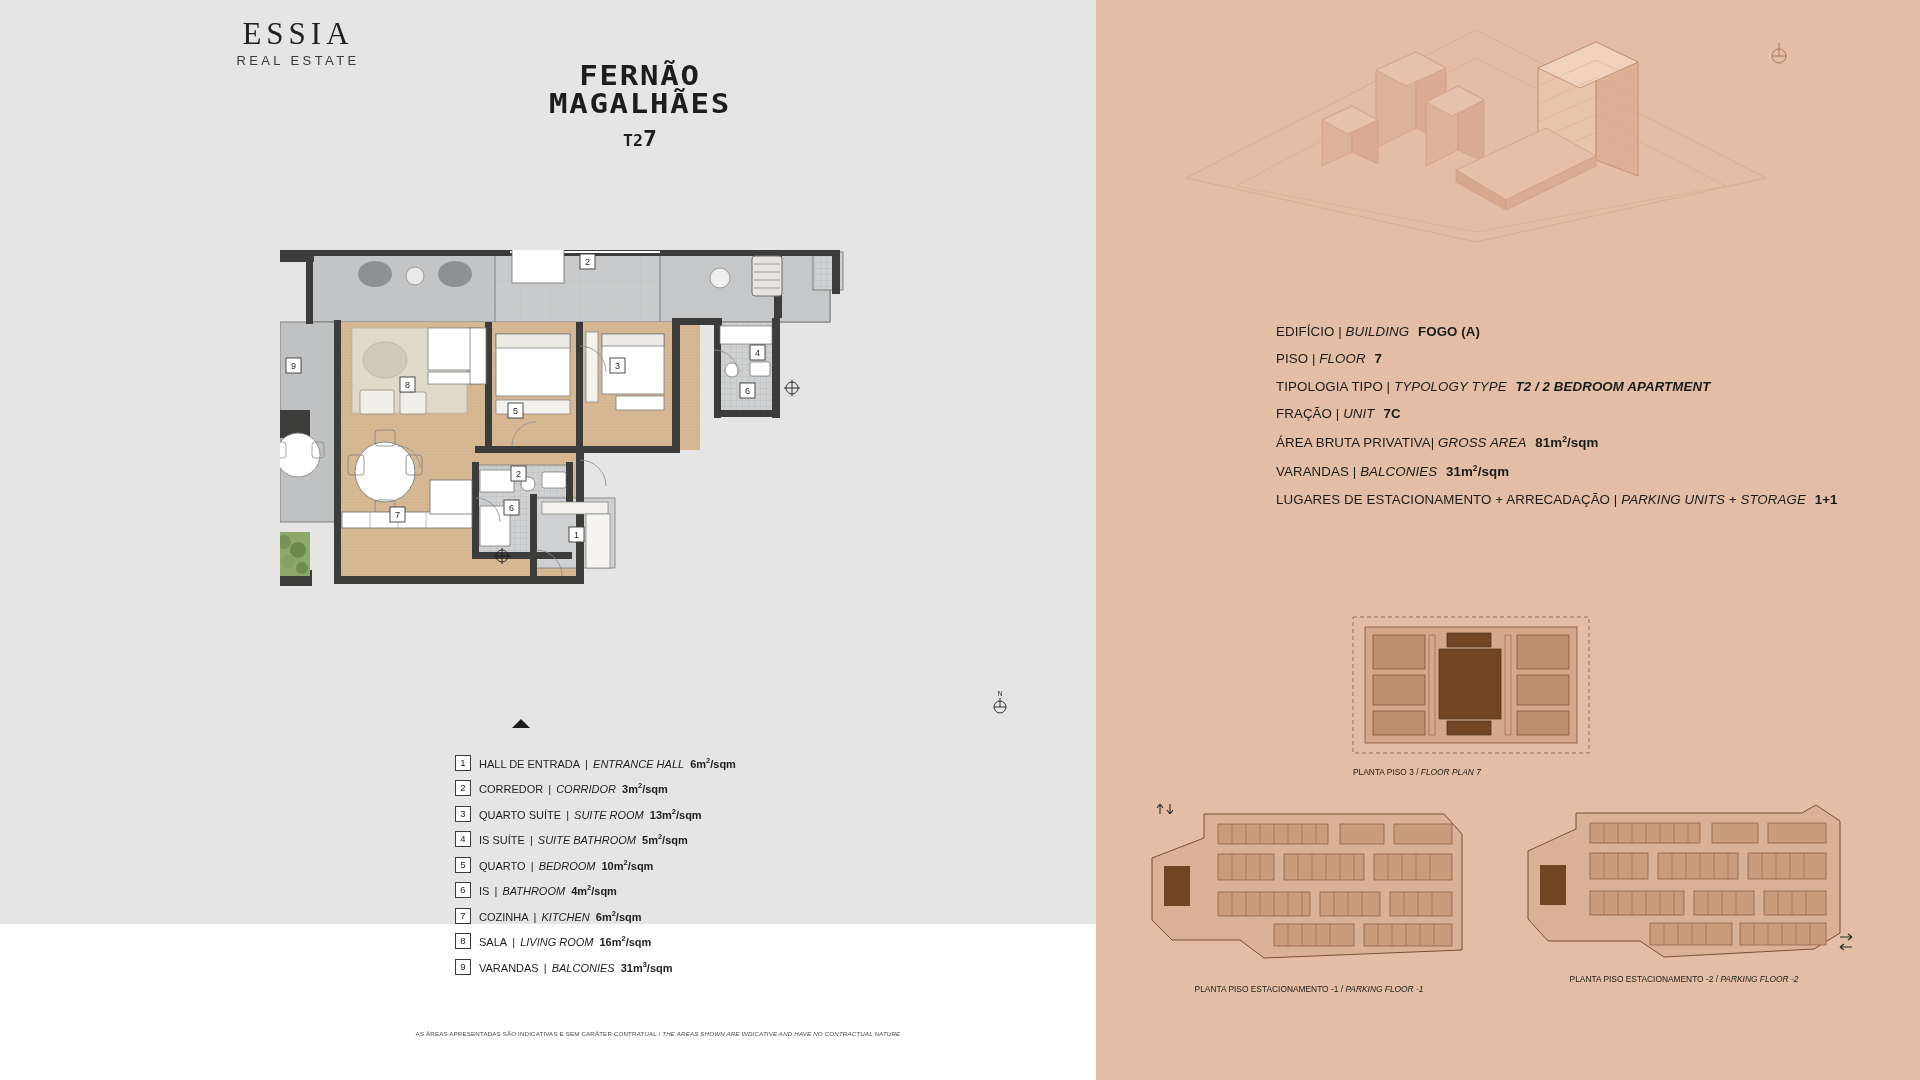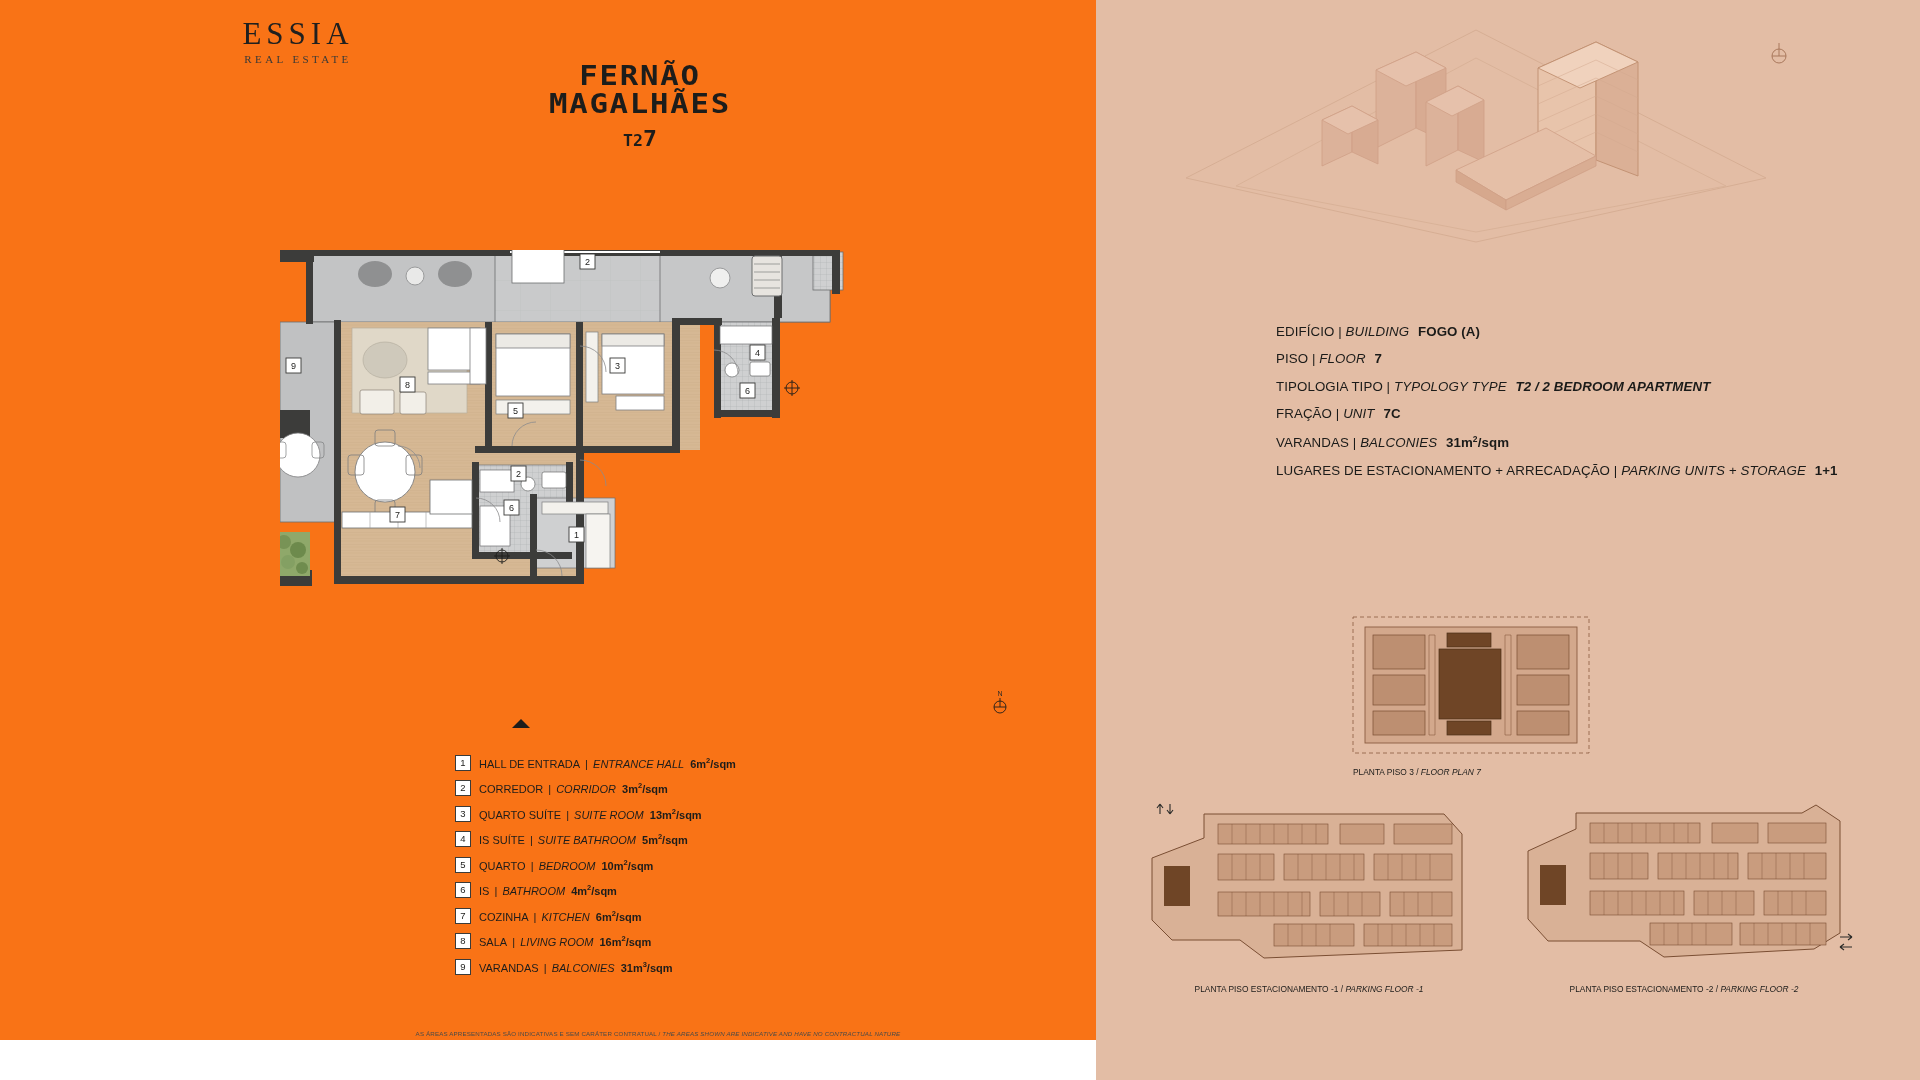--- a/index.html
+++ b/index.html
@@ -9,32 +9,32 @@
     font-family:"Liberation Sans", sans-serif;
     background:#ffffff;
     overflow:hidden;
     position:relative;
   }
   .sheet { position:absolute; inset:0; display:flex; }
 
   
   .left {
     position:relative;
-    width:1096px; height:1040px;
-    background:#f97316;
+    width:1096px; height:924px;
+    background:#e5e5e5;
     flex:0 0 1096px;
   }
 
   .logo { position:absolute; left:218px; top:18px; width:160px; text-align:center; }
   .logo-main {
     font-family:"Liberation Serif", serif;
     font-size:31px; letter-spacing:5px; color:#20201f; line-height:1;
   }
   .logo-sub {
-    font-size:11px; letter-spacing:3.4px; color:#3a3a38; margin-top:4px;font-family:Liberation Serif, serif;
+    font-size:13px; letter-spacing:3.4px; color:#3a3a38; margin-top:4px;
   }
 
   .title-block { position:absolute; left:500px; top:62px; width:280px; text-align:center; }
   .title-line {
     font-family:"DejaVu Sans Mono", monospace;
     font-weight:bold;
     font-size:26px;
     letter-spacing:1.5px;
     color:#1d1d1b;
     line-height:1.08;
@@ -511,20 +511,25 @@
         <span class="lbl">TIPOLOGIA TIPO</span> |
         <span class="lbl-en">TYPOLOGY TYPE</span>
         <span class="val italic">T2 / 2 BEDROOM APARTMENT</span>
       </div>
       <div class="spec-row">
         <span class="lbl">FRAÇÃO</span> |
         <span class="lbl-en">UNIT</span>
         <span class="val">7C</span>
       </div>
       <div class="spec-row">
+        <span class="lbl">ÁREA BRUTA PRIVATIVA|</span>
+        <span class="lbl-en">GROSS AREA</span>
+        <span class="val"><span>81m</span><sup>2</sup><span>/sqm</span></span>
+      </div>
+      <div class="spec-row">
         <span class="lbl">VARANDAS</span> |
         <span class="lbl-en">BALCONIES</span>
         <span class="val"><span>31m</span><sup>2</sup><span>/sqm</span></span>
       </div>
       <div class="spec-row">
         <span class="lbl">LUGARES DE ESTACIONAMENTO + ARRECADAÇÃO</span> |
         <span class="lbl-en">PARKING UNITS + STORAGE</span>
         <span class="val">1+1</span>
       </div>
     </div>
@@ -615,19 +620,19 @@
           <path d="M150 128 V150 M164 128 V150 M178 128 V150 M192 128 V150 M240 128 V150 M254 128 V150 M268 128 V150 M282 128 V150 M296 128 V150"></path>
         </g>
         <g fill="#6f4526">
           <rect x="26" y="70" width="26" height="40"></rect>
         </g>
         <g stroke="#2b2b29" stroke-width="1.1" fill="none">
           <path d="M326 142 H338 M338 142 L334 139 M338 142 L334 145"></path>
           <path d="M338 152 H326 M326 152 L330 149 M326 152 L330 155"></path>
         </g>
       </svg>
-      <div class="mini-cap" style="margin-top:10px;">
+      <div class="mini-cap" style="">
         <span>PLANTA PISO ESTACIONAMENTO -2 /</span> <span class="it">PARKING FLOOR -2</span>
       </div>
     </div>
 
   </div>
 </div>
 
 </body></html>

